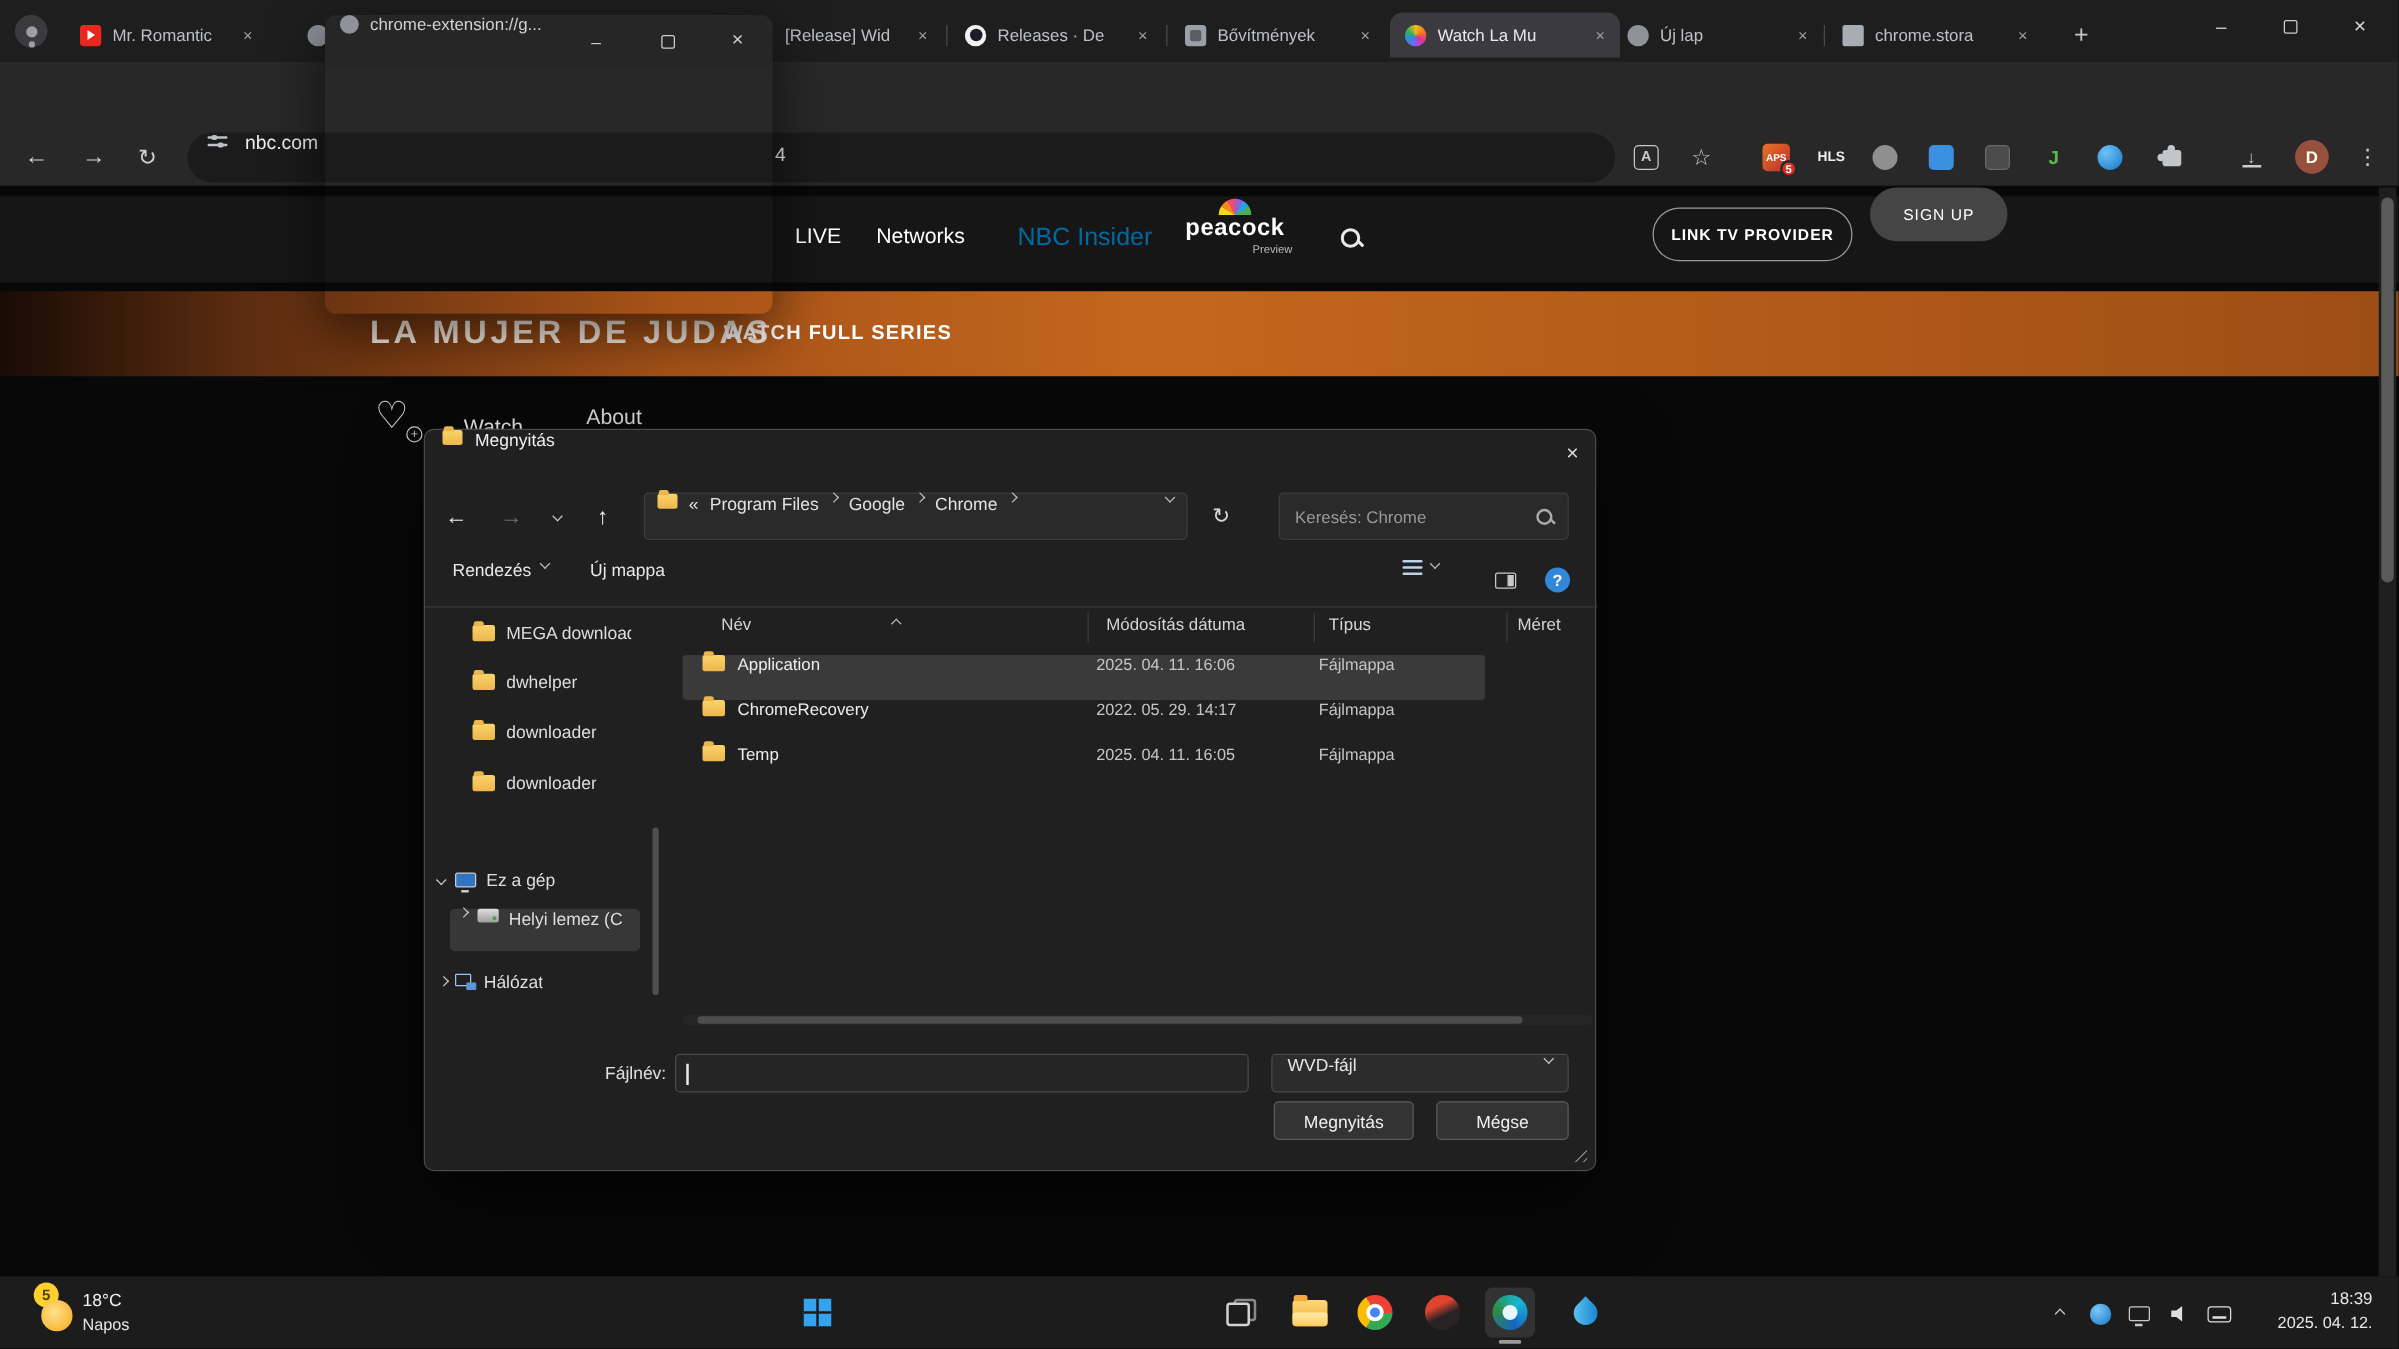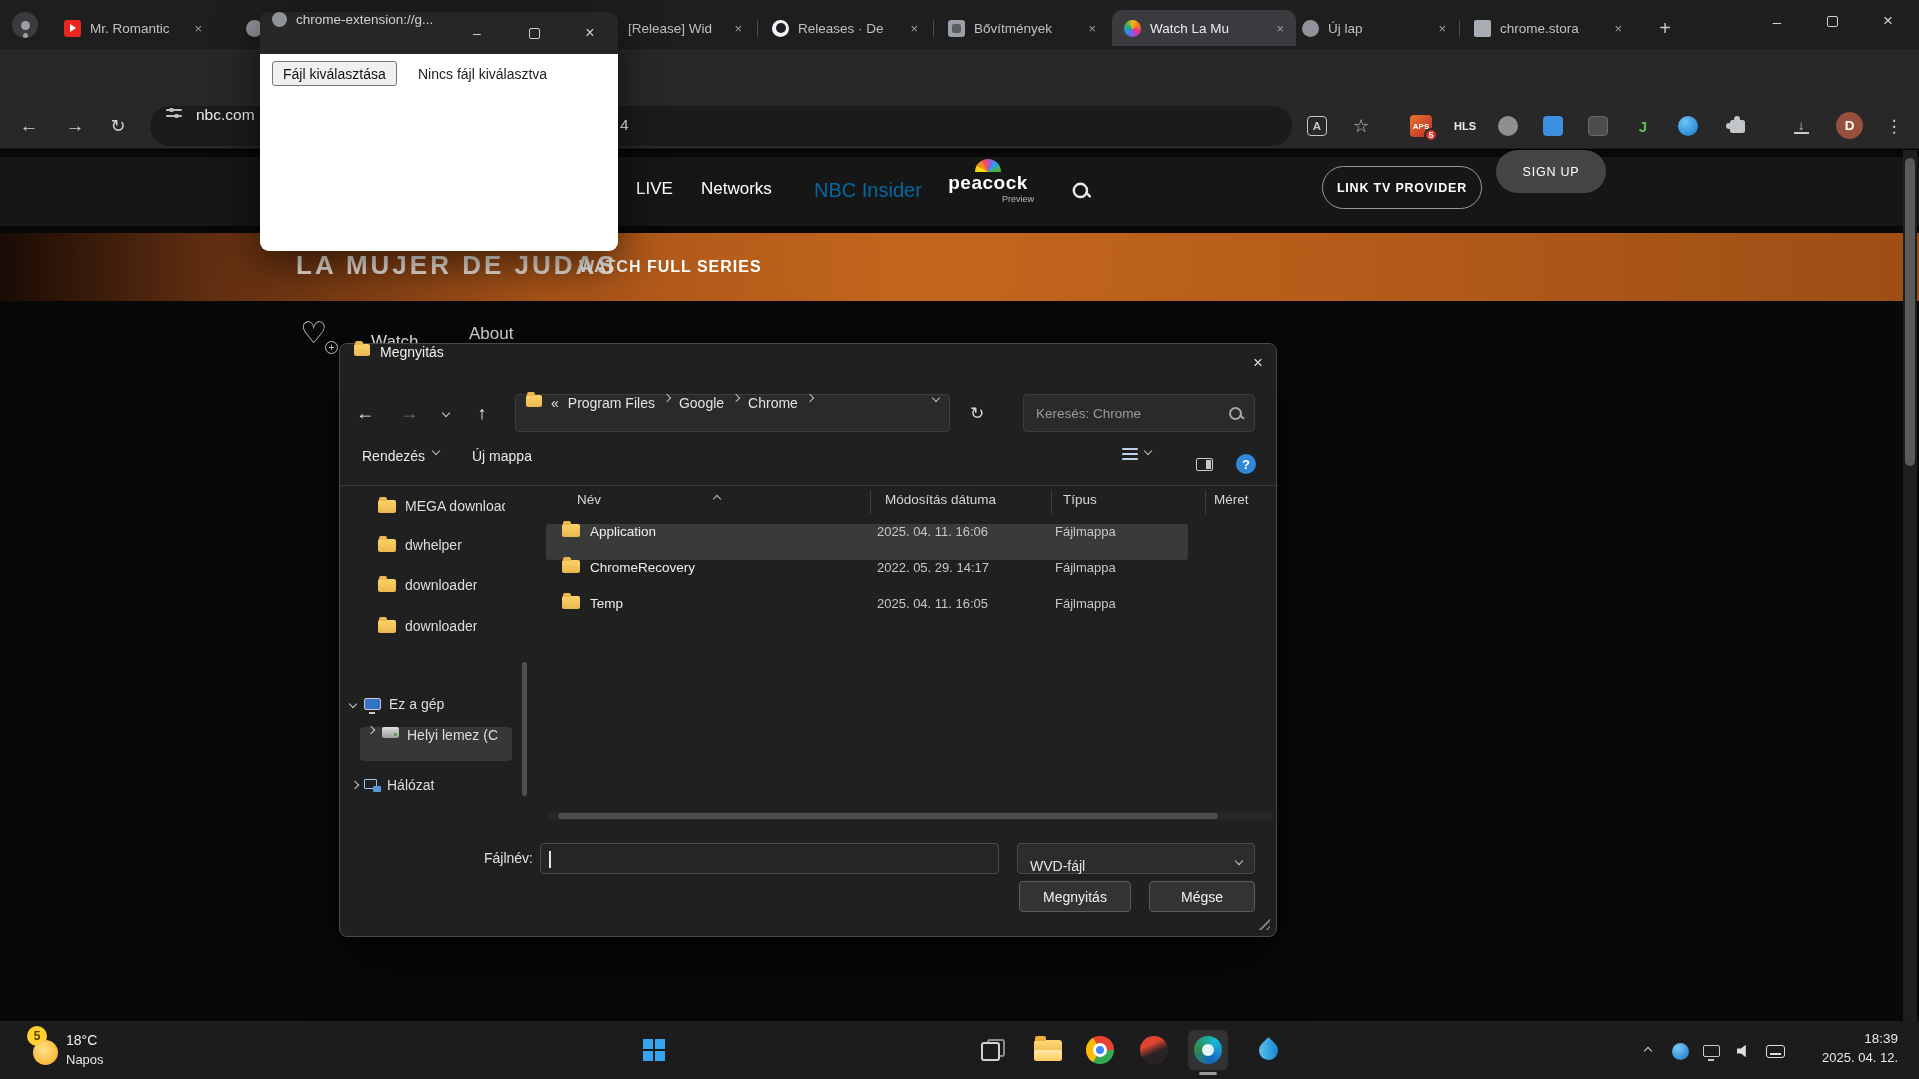--- a/index.html
+++ b/index.html
@@ -355,43 +355,39 @@
 
   <div class="a" style="left:206px;top:468px;width:728px;height:8px;background:#262626;border-radius:4px">
     <div class="a" style="left:12px;top:1px;width:660px;height:6px;background:#4d4d4d;border-radius:3px"></div>
   </div>
 
   <span class="a" style="left:90px;top:506px;width:103px;text-align:right;font-size:14px;color:#e0e0e0">Fájlnév:</span>
   <div class="a inputbox" style="left:200px;top:499px;width:459px;height:31px">
     <input class="bi" style="padding: 0px 10px; font-size: 14px;" value="">
     <div class="a" style="left:8px;top:7px;width:1.5px;height:17px;background:#e8e8e8"></div>
   </div>
-  <div class="a f" style="left:677px;top:499px;width:238px;height:31px;background:#2c2c2c;border:1px solid #4a4a4a;border-radius:4px;padding:14px 12px;justify-content:space-between">
+  <div class="a f" style="left:677px;top:499px;width:238px;height:31px;background:#2c2c2c;border:1px solid #4a4a4a;border-radius:4px;padding:0 12px;justify-content:space-between">
     <span style="font-size:14px;color:#e6e6e6">WVD-fájl</span>
     <span class="chev sm cd" style="color:#c9c9c9"></span>
   </div>
   <button class="a btn" style="left:679px;top:537px;width:112px;height:31px">Megnyitás</button>
   <button class="a btn" style="left:809px;top:537px;width:106px;height:31px">Mégse</button>
   <div class="a grip" style="left:916px;top:572px"></div>
 </div>
 
 <div class="a" style="left:260px;top:12px;width:358px;height:239px;border-radius:9px;box-shadow:0 14px 44px rgba(0,0,0,.6)">
   <div class="a f" style="left:0;top:0;width:358px;height:42px;background:#262626;border-radius:9px 9px 0 0;padding:0 12px;gap:9px">
     <span class="fv fv-gray" style="width:15px;height:15px"></span>
     <span style="font-size:13.5px;color:#cfd1d3;white-space:nowrap;overflow:hidden;max-width:170px">chrome-extension://g...</span>
   </div>
   <div class="a fc" style="left:200px;top:7px;width:34px;height:28px;color:#cfcfcf;font-size:14px">–</div>
   <div class="a fc" style="left:257px;top:7px;width:34px;height:28px">
       <span class="maxbox"></span>
     </div>
   <div class="a fc" style="left:313px;top:7px;width:34px;height:28px;color:#cfcfcf;font-size:16px">×</div>
-  <div class="a" style="left:0;top:42px;width:358px;height:197px;background:#fff;border-radius:0 0 9px 9px">
-    <button style="position:absolute;left:12px;top:7px;height:25px;padding:0 10px;background:#f0f0f0;border:1px solid #767676;border-radius:3px;font-size:14px;color:#111;font-family:inherit">Fájl kiválasztása</button>
-    <span style="position:absolute;left:158px;top:12px;font-size:14px;color:#222">Nincs fájl kiválasztva</span>
-  </div>
 </div>
 
 <div class="a" style="left:0;top:1021px;width:1919px;height:58px;background:#1c1c1c">
   <div class="a" style="left:0;top:0;width:170px;height:58px">
     <span class="a fc badge5" style="left:27px;top:5px">5</span>
     <span class="a sun" style="left:33px;top:19px"></span>
     <span class="a" style="left:66px;top:11px;font-size:14px;color:#f2f2f2">18°C</span>
     <span class="a" style="left:66px;top:31px;font-size:13px;color:#e6e6e6">Napos</span>
   </div>
 

